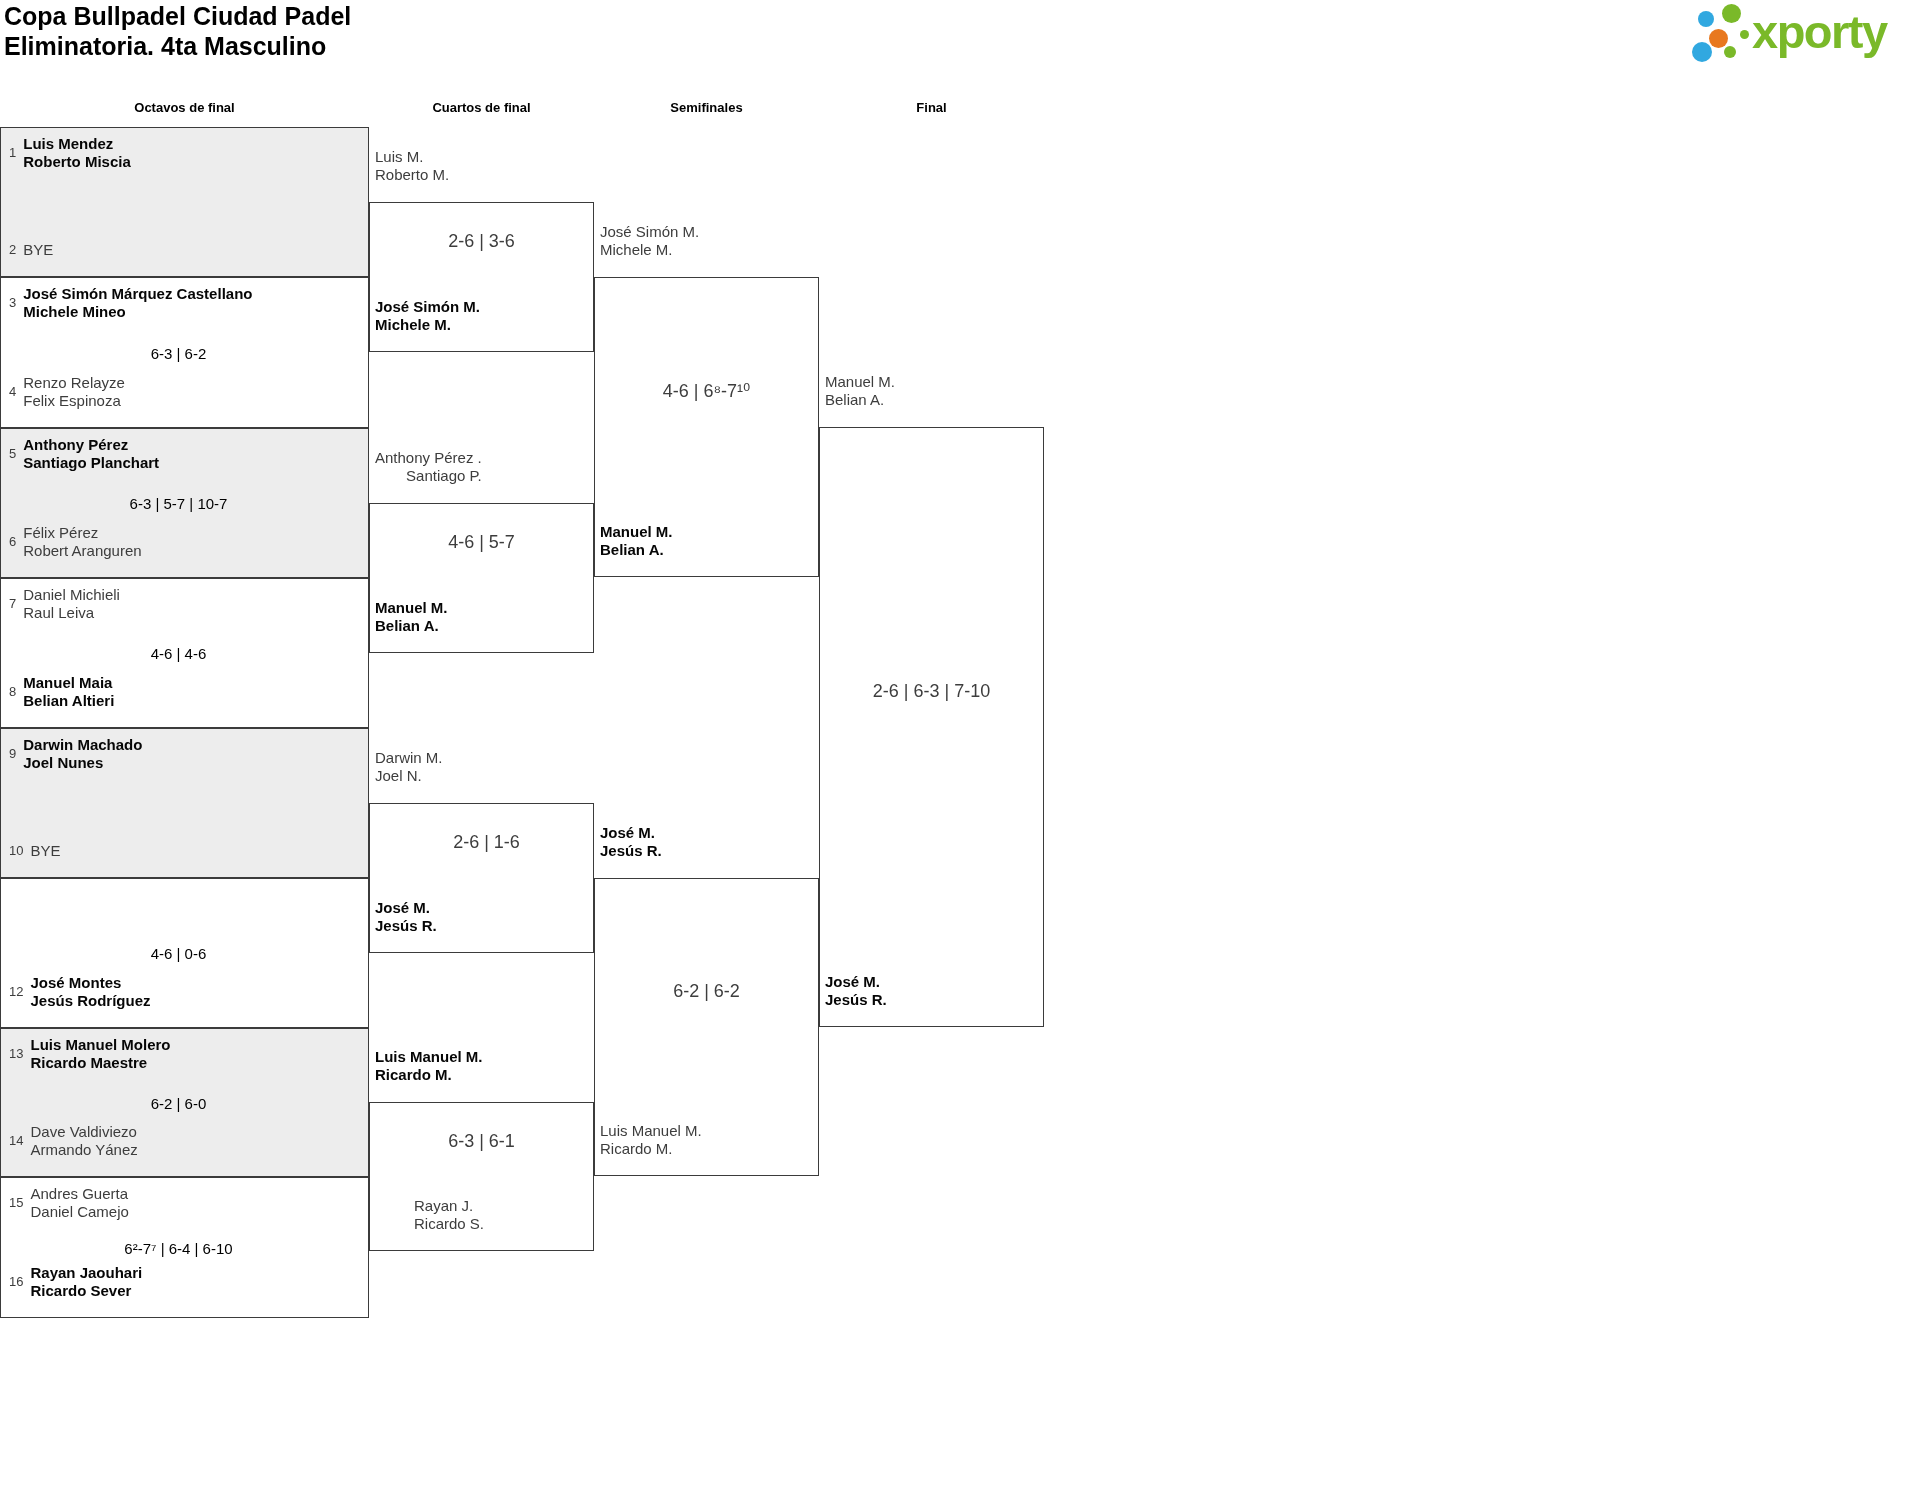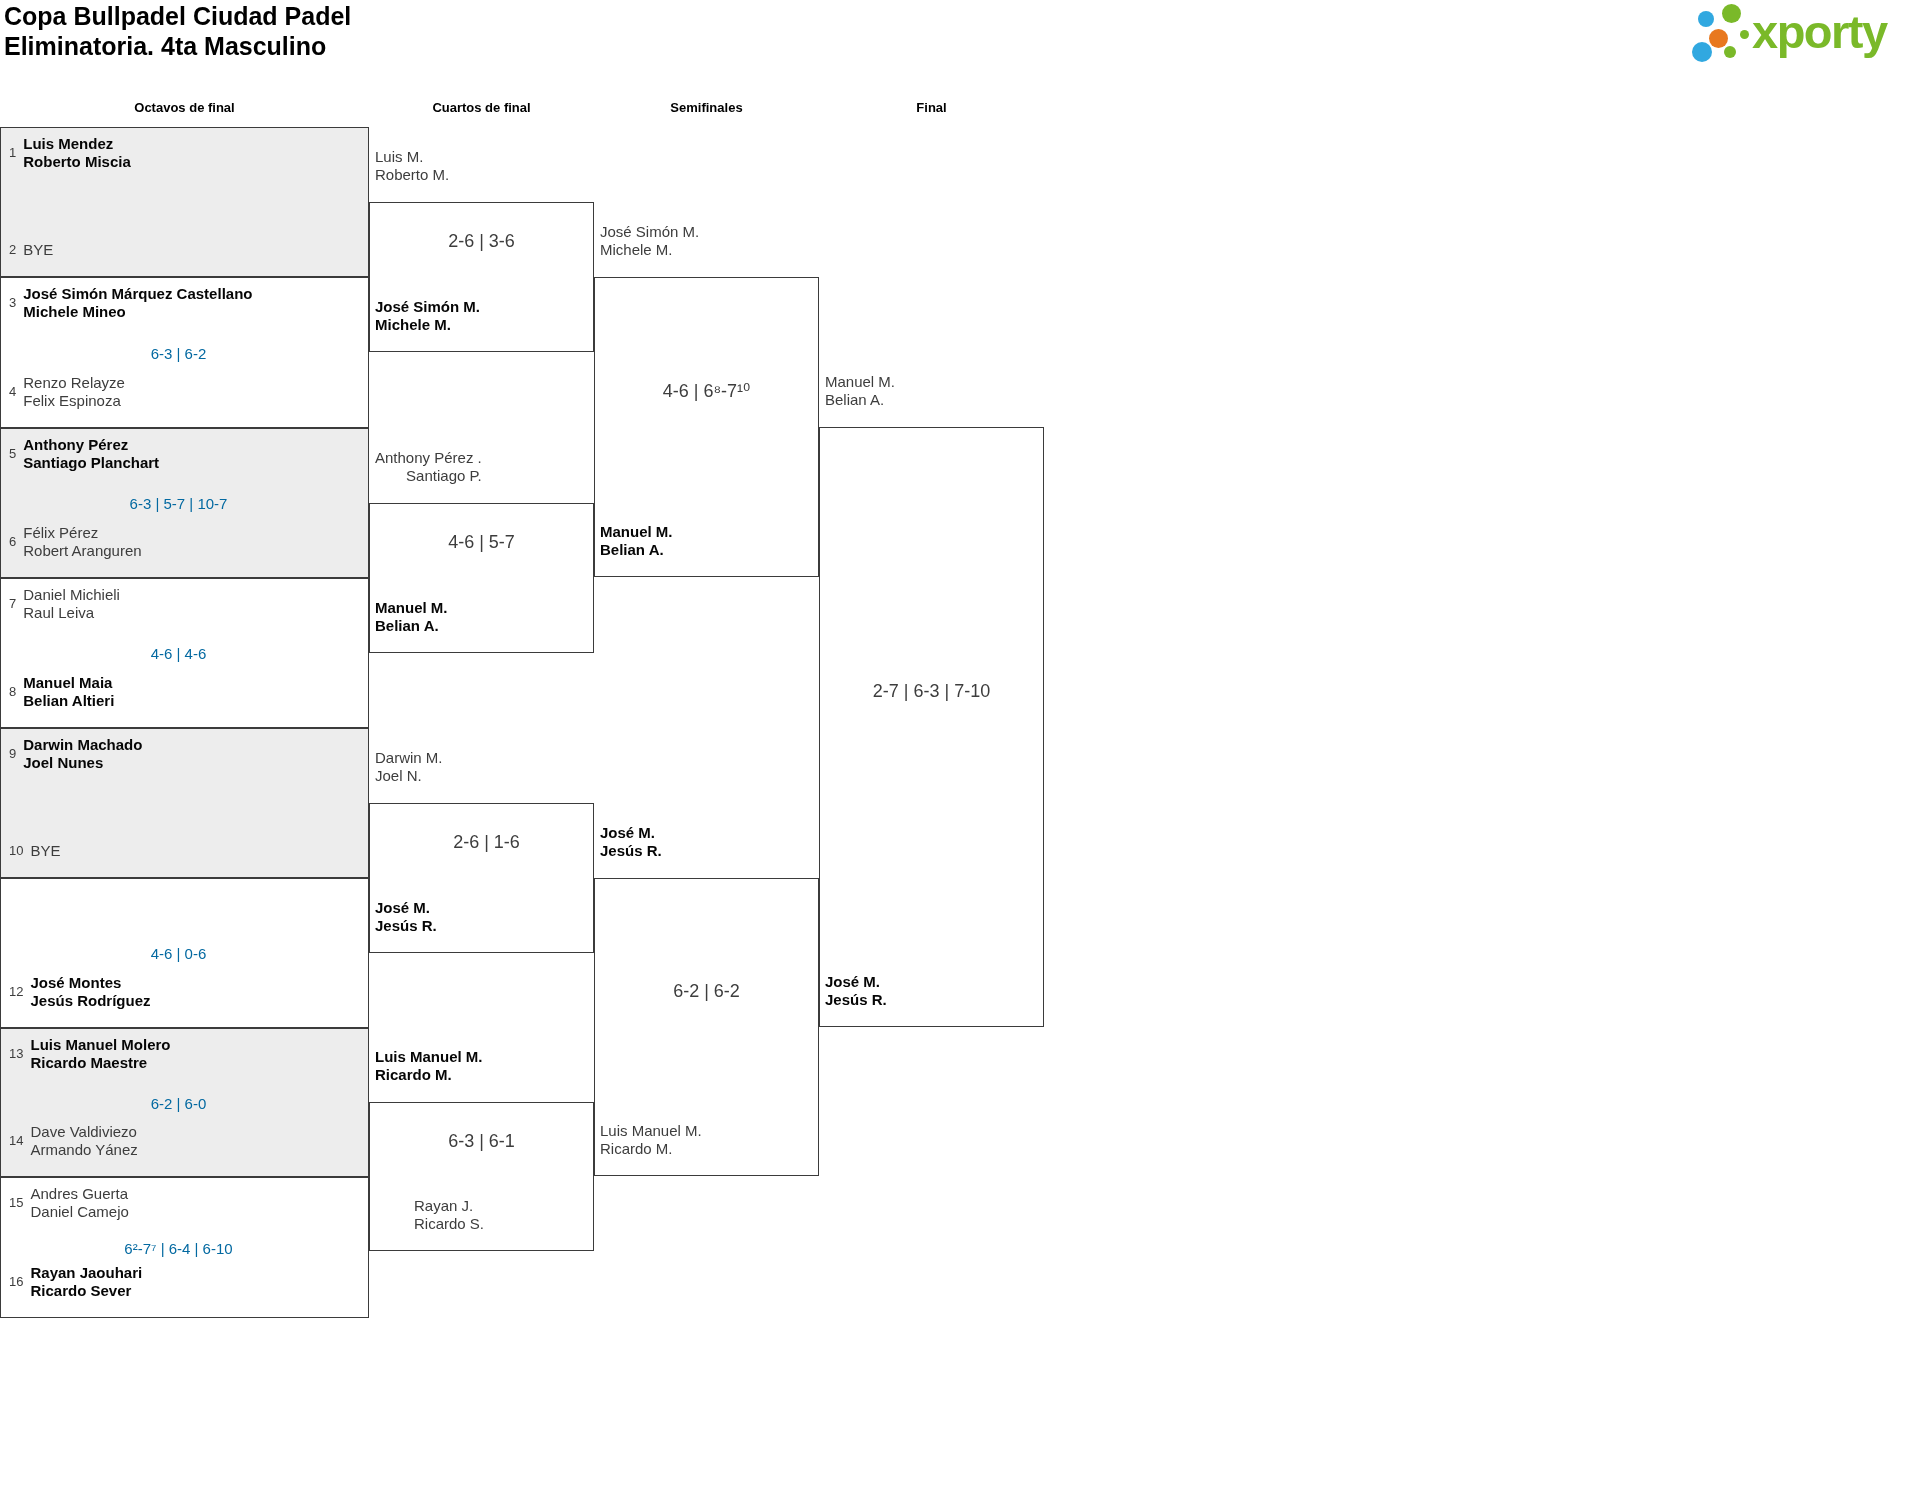--- a/index.html
+++ b/index.html
@@ -9,21 +9,21 @@
   .title{left:4px;top:1px;font-size:25px;line-height:30px;font-weight:700;color:#000;}
   .colhead{top:97px;height:22px;font-size:13px;line-height:22px;font-weight:700;text-align:center;color:#000;}
   .obox{border:1px solid var(--border,#3b3b3b);box-sizing:border-box;background:#fff;}
   .obox.gray{background:var(--gray,#ededed);}
   .pair{position:absolute;left:8px;right:4px;display:flex;align-items:center;}
   .pair.top{top:7px;}
   .pair.bottom{bottom:17px;}
   .num{min-width:0;margin-right:7px;font-size:13px;line-height:16px;color:#3d3d3d;flex:none;}
   .nm{font-size:15px;line-height:18px;color:#3d3d3d;white-space:nowrap;}
   .nm.w{font-weight:700;color:#060606;}
-  .oscore{position:absolute;left:0;right:12px;text-align:center;font-size:15px;line-height:18px;color:#0369a1;}
+  .oscore{position:absolute;left:0;right:12px;text-align:center;font-size:15px;line-height:18px;color:#000000;}
   .mbox{border:1px solid var(--border,#3b3b3b);box-sizing:border-box;background:transparent;}
   .mlabel{white-space:nowrap;}
   .mscore{text-align:center;font-size:18px;line-height:18px;color:#3d3d3d;}
   .logo-text{left:1752px;top:6px;font-size:47px;line-height:52px;font-weight:700;
              color:var(--green,#7ab929);letter-spacing:-1.5px;}
   .dot{border-radius:50%;}
 </style>
 </head>
 <body>
 
@@ -235,15 +235,15 @@
       <div class="abs mscore" style="left: 594px; width: 225px; top: 982px;">6-2 | 6-2</div>
       <div class="abs mbox" style="left: 819px; top: 427px; width: 225px; height: 600px;"></div>
       <div class="abs mlabel" style="left: 825px; top: 373px;">
         <div class="nm">Manuel M.</div>
         <div class="nm">Belian A.</div>
       </div>
       <div class="abs mlabel" style="left: 825px; top: 973px;">
         <div class="nm w">José M.</div>
         <div class="nm w">Jesús R.</div>
       </div>
-      <div class="abs mscore" style="left: 819px; width: 225px; top: 682px;">2-7 | 6-3 | 7-10</div>
+      <div class="abs mscore" style="left: 819px; width: 225px; top: 682px;">2-6 | 6-3 | 7-10</div>
     </div>
 </div>
 
 </body></html>

